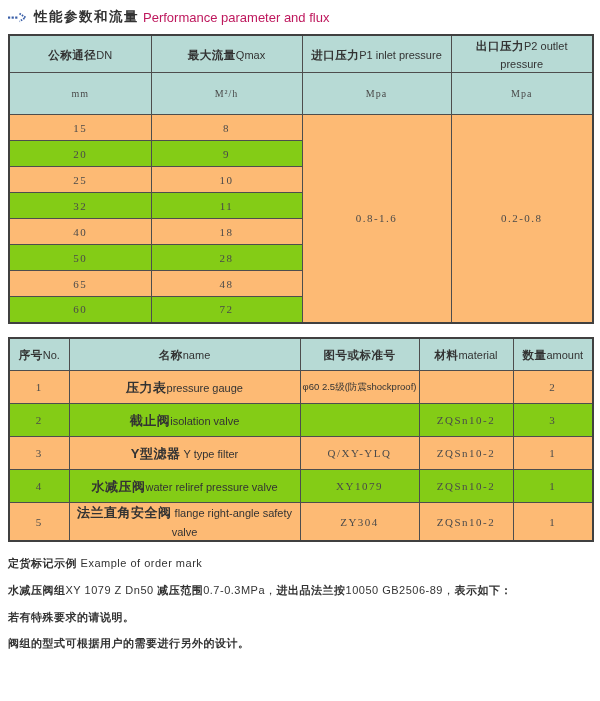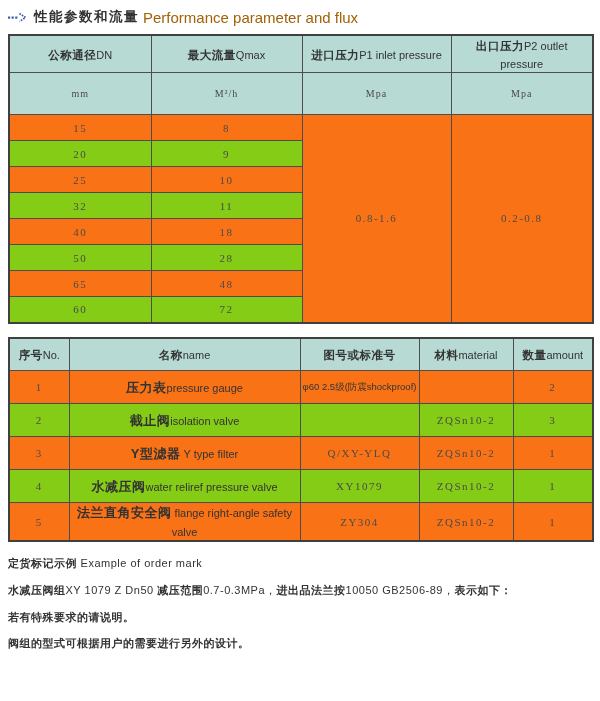--- a/index.html
+++ b/index.html
@@ -10,29 +10,29 @@
     font-family:"Liberation Sans", sans-serif;
     color:#333333;
     overflow:hidden;
   }
   .page { padding:5px 8px 0 8px; }
 
   
   .section-title { display:flex; align-items:center; margin:3px 0 8px 0; }
   .section-title .arrow-icon { margin-right:6px; display:inline-flex; }
   .section-title .zh { font-weight:bold; font-size:13.5px; letter-spacing:1.5px; }
-  .section-title .en { font-size:15px; margin-left:4px; color:#a16207; }
+  .section-title .en { font-size:13px; margin-left:4px; color:#be185d; }
 
   
   table { border-collapse:collapse; width:584px; table-layout:fixed; border:2px solid #404040; }
   td, th { border:1px solid #4d4d4d; text-align:center; vertical-align:middle; padding:0 2px; overflow:hidden; }
   th { font-weight:normal; }
   .hdr { background:#b7dad5; }
   .stripe { background:#84cc16; }
-  .white { background:#f97316; }
+  .white { background:#fdba74; }
 
   .hdr .zh { font-weight:bold; font-size:11.5px; letter-spacing:0.5px; }
   .hdr .en { font-size:11px; }
 
   .t1-head-row { height:33px; }
   .t1-units-row { height:42px; }
   .t1-units-row td { font-family:"Liberation Serif", serif; font-size:10px; color:#4a4a4a; letter-spacing:1px; }
   .t1-data-row { height:26px; }
   .num {
     font-family:"Liberation Serif", serif;

